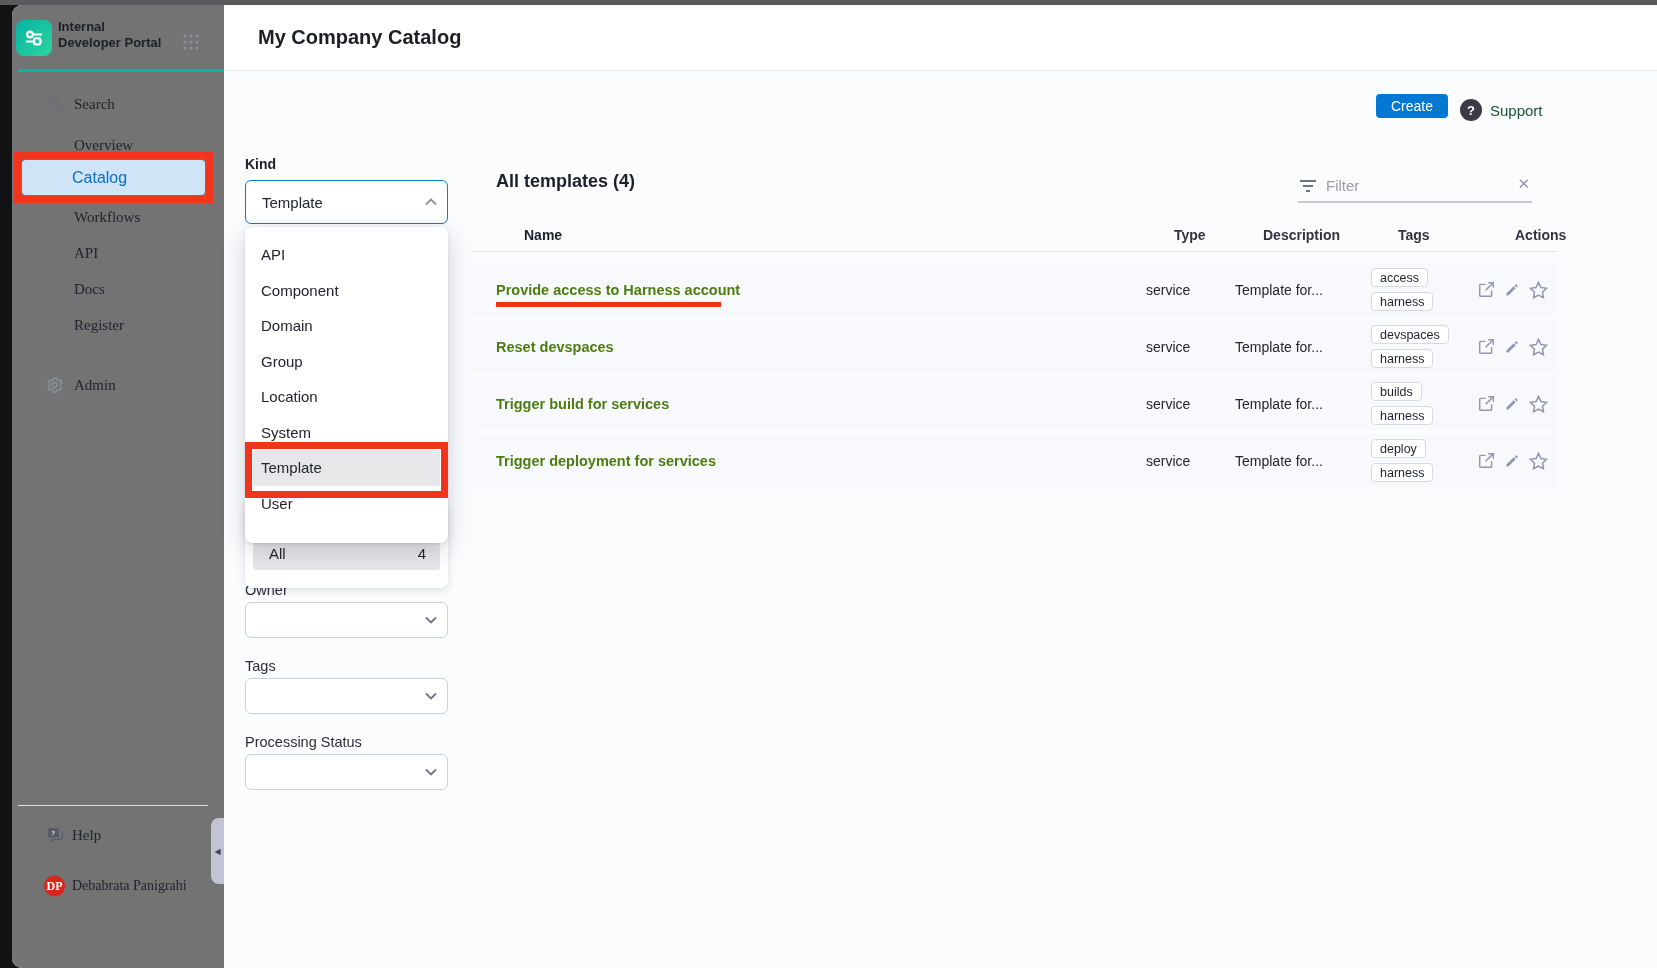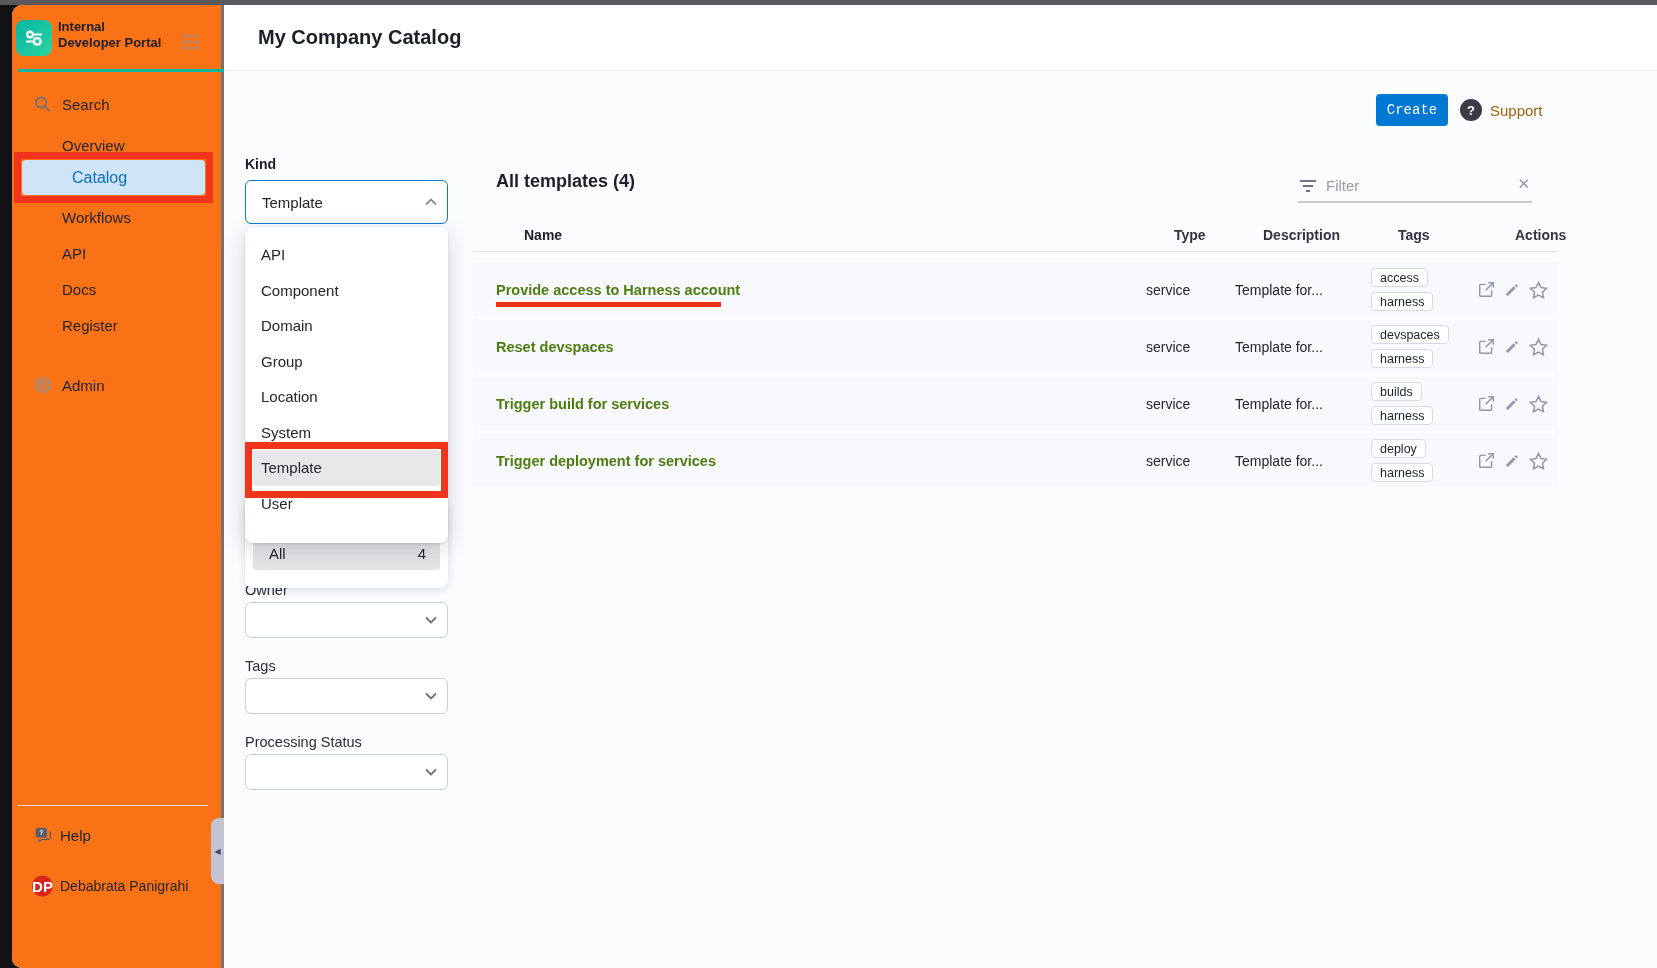--- a/index.html
+++ b/index.html
@@ -5,48 +5,48 @@
   * { margin:0; padding:0; box-sizing:border-box; }
   html,body { width:1657px; height:968px; }
   body { font-family:"Liberation Sans","DejaVu Sans",sans-serif; background:#121215; position:relative; overflow:hidden; }
   .abs { position:absolute; }
 
   
   #top-edge { left:0; top:0; width:1657px; height:5px; background:#5a5a5c; }
   #app { left:12px; top:5px; width:1645px; height:963px; background:#ffffff; border-top-left-radius:10px; border-bottom-left-radius:10px; overflow:hidden; }
 
   
-  #sidebar { left:0; top:0; width:212px; height:963px; background:#f97316; border-right:3px solid #737373; }
+  #sidebar { left:0; top:0; width:212px; height:963px; background:#737373; border-right:3px solid #737373; }
   #logo-box { left:4px; top:15px; width:36px; height:36px; border-radius:8px; background:linear-gradient(135deg,#07b3a5,#2ed49e); display:flex; align-items:center; justify-content:center; }
   #logo-title { left:46px; top:14px; width:110px; font-size:13px; font-weight:bold; color:#1d1e28; line-height:16px; }
   #grid-icon { left:170px; top:28px; }
   #teal-divider { left:6px; top:64px; width:206px; height:3px; background:#0ab5a1; }
 
-  .side-item { left:0; width:184px; height:34px; color:#23242e; font-size:15px; }
+  .side-item { left:12px; width:184px; height:34px; color:#23242e; font-size:15px;font-family:Liberation Serif, serif; }
   .side-label { position:absolute; left:50px; top:50%; transform:translateY(-50%); white-space:nowrap; }
   .side-icon { position:absolute; left:22px; top:50%; transform:translateY(-50%); }
 
   #catalog-annotation { left:2px; top:147px; width:199px; height:51px; border:7px solid #f1341c; z-index:40; }
   #catalog-pill { left:10px; top:155px; width:183px; height:35px; background:#cfe4f7; border-radius:4px; }
   #catalog-pill .side-label { color:#0b6fc0; }
 
   #side-bottom-divider { left:6px; top:800px; width:190px; height:1px; background:#dddde2; }
-  #avatar { position:absolute; left:20px; top:50%; transform:translateY(-50%); width:21px; height:21px; border-radius:50%; background:#d8261c; color:#fff; font-size:15px; font-weight:bold; display:flex; align-items:center; justify-content:center; }
+  #avatar { position:absolute; left:20px; top:50%; transform:translateY(-50%); width:21px; height:21px; border-radius:50%; background:#d8261c; color:#fff; font-size:12px; font-weight:bold; display:flex; align-items:center; justify-content:center; }
   #collapse-handle { left:199px; top:813px; width:13px; height:66px; background:#c3c4d3; border-radius:8px 0 0 8px; display:flex; align-items:center; justify-content:center; color:#41425a; font-size:8px; z-index:30; }
 
   
   #header { left:212px; top:0; width:1433px; height:66px; background:#ffffff; border-bottom:1px solid #ececf1; }
   #page-title { position:absolute; left:34px; top:21px; font-size:20px; font-weight:bold; color:#1c1e28; }
   #main-bg { left:212px; top:66px; width:1433px; height:897px; background:#fbfcfe; }
 
   
-  #create-button { left:1364px; top:89px; width:72px; height:32px; background:#0278d5; border-radius:4px; color:#fff; font-size:14px; display:flex; align-items:center; justify-content:center; z-index:5;font-family:Liberation Mono, monospace;}
+  #create-button { left:1364px; top:89px; width:72px; height:24px; background:#0278d5; border-radius:4px; color:#fff; font-size:14px; display:flex; align-items:center; justify-content:center; z-index:5;}
   #support { left:1448px; top:94px; display:flex; align-items:center; gap:8px; z-index:5;}
   #support-q { width:22px; height:22px; border-radius:50%; background:#3a3b47; color:#fff; font-size:13px; font-weight:bold; display:flex; align-items:center; justify-content:center; }
-  #support-label { font-size:15px; color:#a16207; }
+  #support-label { font-size:15px; color:#14532d; }
 
   
   #kind-label { left:233px; top:151px; font-size:14px; font-weight:bold; color:#1e1f2b; }
   #kind-select { left:233px; top:175px; width:203px; height:44px; background:#fff; border:1px solid #0b7ad1; border-radius:6px; z-index:10; }
   #kind-select .val { position:absolute; left:16px; top:50%; transform:translateY(-50%); font-size:15px; color:#23242e; }
   #kind-select .caret { position:absolute; right:10px; top:50%; transform:translateY(-50%); }
 
   #kind-dropdown { left:233px; top:222px; width:203px; height:316px; background:#fff; border-radius:8px; box-shadow:0 6px 24px rgba(30,30,50,.18), 0 1px 3px rgba(30,30,50,.12); z-index:20; padding-top:10px; }
   .dd-option { position:relative; height:35.5px; display:flex; align-items:center; padding-left:16px; font-size:15px; color:#23242e; }
   .dd-option.selected { background:#e7e7e9; margin:0 8px; padding-left:8px; border-radius:3px; }

